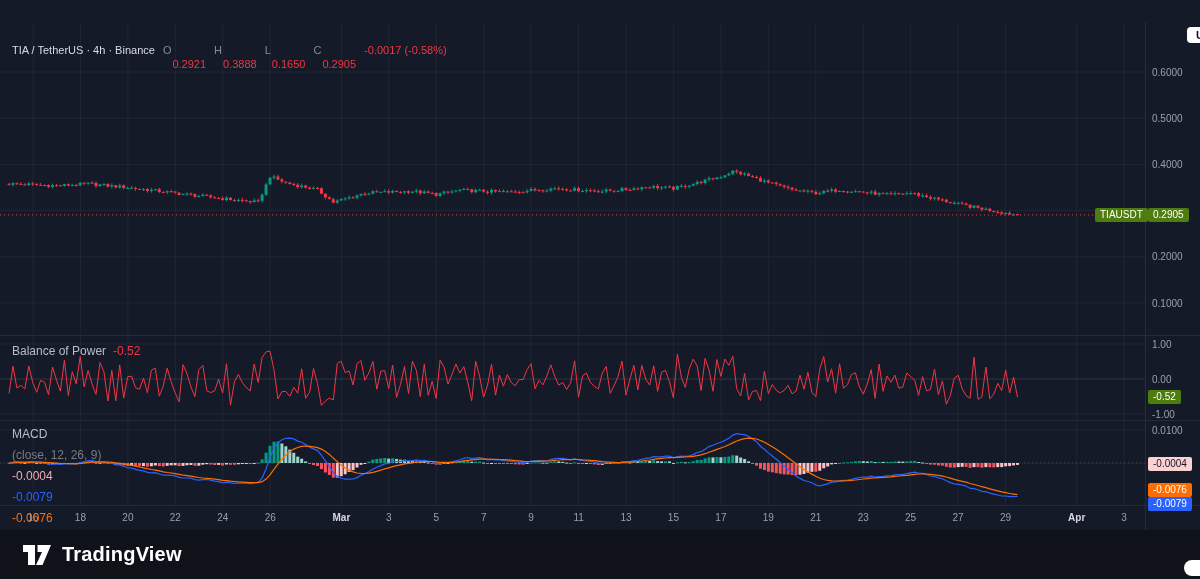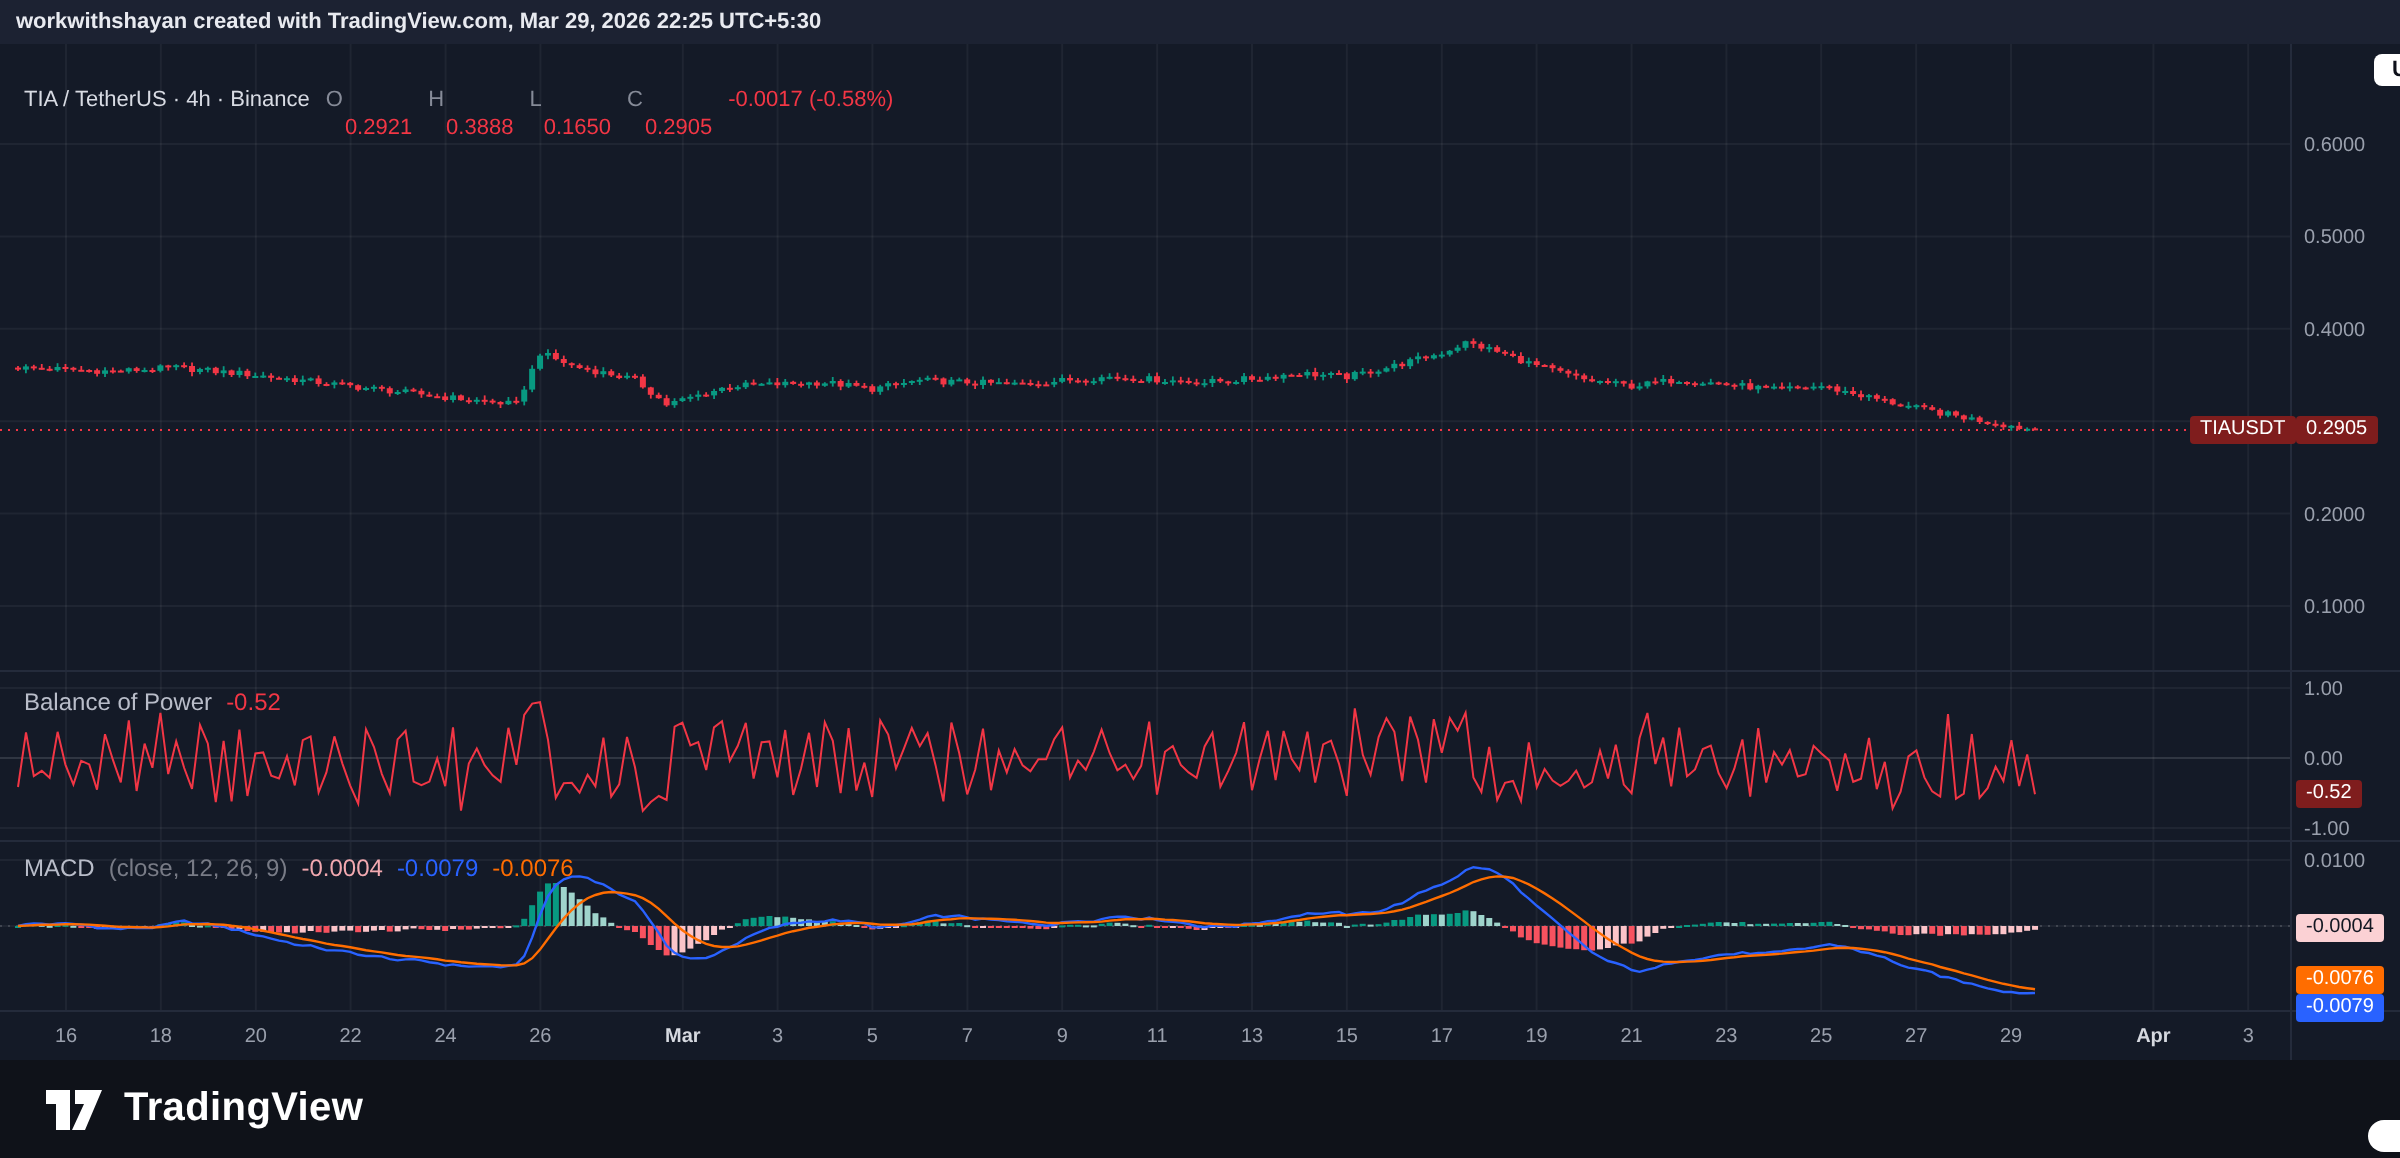--- a/index.html
+++ b/index.html
@@ -14,26 +14,26 @@
 
   .symbol-header { position:absolute; top:30px; left:12px; z-index:4; font-size:11px; color:#d8dbe3;
     display:flex; gap:8px; align-items:baseline; white-space:nowrap; }
   .symbol-header .kv { display:inline-flex; gap:1px; }
   .symbol-header .k { color:#868b98; }
   .symbol-header .v { color:#f23645;margin-top:14px; }
 
   .pane-header { position:absolute; left:12px; z-index:4; font-size:12px; color:#b9bdc9;
     display:flex; gap:7px; align-items:baseline; white-space:nowrap; }
   .bop-header { top:344px; }
-  .macd-header { top:427px; }
+  .macd-header { top:427px;flex-direction:column; }
   .ph-params { color:#787b86; }
   .red { color:#f23645; } .blue { color:#2962ff; } .orange { color:#ff6d00; } .palepink { color:#f2a9b0; }
 
   .badge { position:absolute; z-index:4; font-size:10px; line-height:14px; height:14px; padding:0 5px;
-    border-radius:2px; color:#fff; background:#7f1d1d; white-space:nowrap; }
+    border-radius:2px; color:#fff; background:#4d7c0f; white-space:nowrap; }
   .badge-symbol { left:1095px; top:208px; }
   .badge-price  { left:1148px; top:208px; }
   .badge-bop    { left:1148px; top:390px; }
   .badge-hist   { left:1148px; top:457px; background:#fbd1d4; color:#131722; }
   .badge-signal { left:1148px; top:483px; background:#ff6d00; }
   .badge-macd   { left:1148px; top:497px; background:#2962ff; }
 
   .usdt-btn { position:absolute; top:27px; left:1147px; z-index:6; background:#ffffff; color:#0d101a;
     font-size:11px; font-weight:700; padding:2px 9px; border-radius:4px; border:none; cursor:pointer;margin-left:40px; }
 
@@ -911,23 +911,20 @@
         </clipPath>
         <clipPath id="clip-bop">
           <rect x="0" y="336" width="1145" height="83"></rect>
         </clipPath>
         <clipPath id="clip-macd">
           <rect x="0" y="421" width="1145" height="83"></rect>
         </clipPath>
       </defs>
     </svg>
 
-  <div class="attribution">
-    <span>workwithshayan created with TradingView.com, Mar 29, 2026 22:25 UTC+5:30</span>
-  </div>
 
   <div class="symbol-header">
     <span>TIA / TetherUS · 4h · Binance</span>
     <span class="kv">
         <span class="k">O</span>
         <span class="v">0.2921</span>
       </span>
     <span class="kv">
         <span class="k">H</span>
         <span class="v">0.3888</span>

